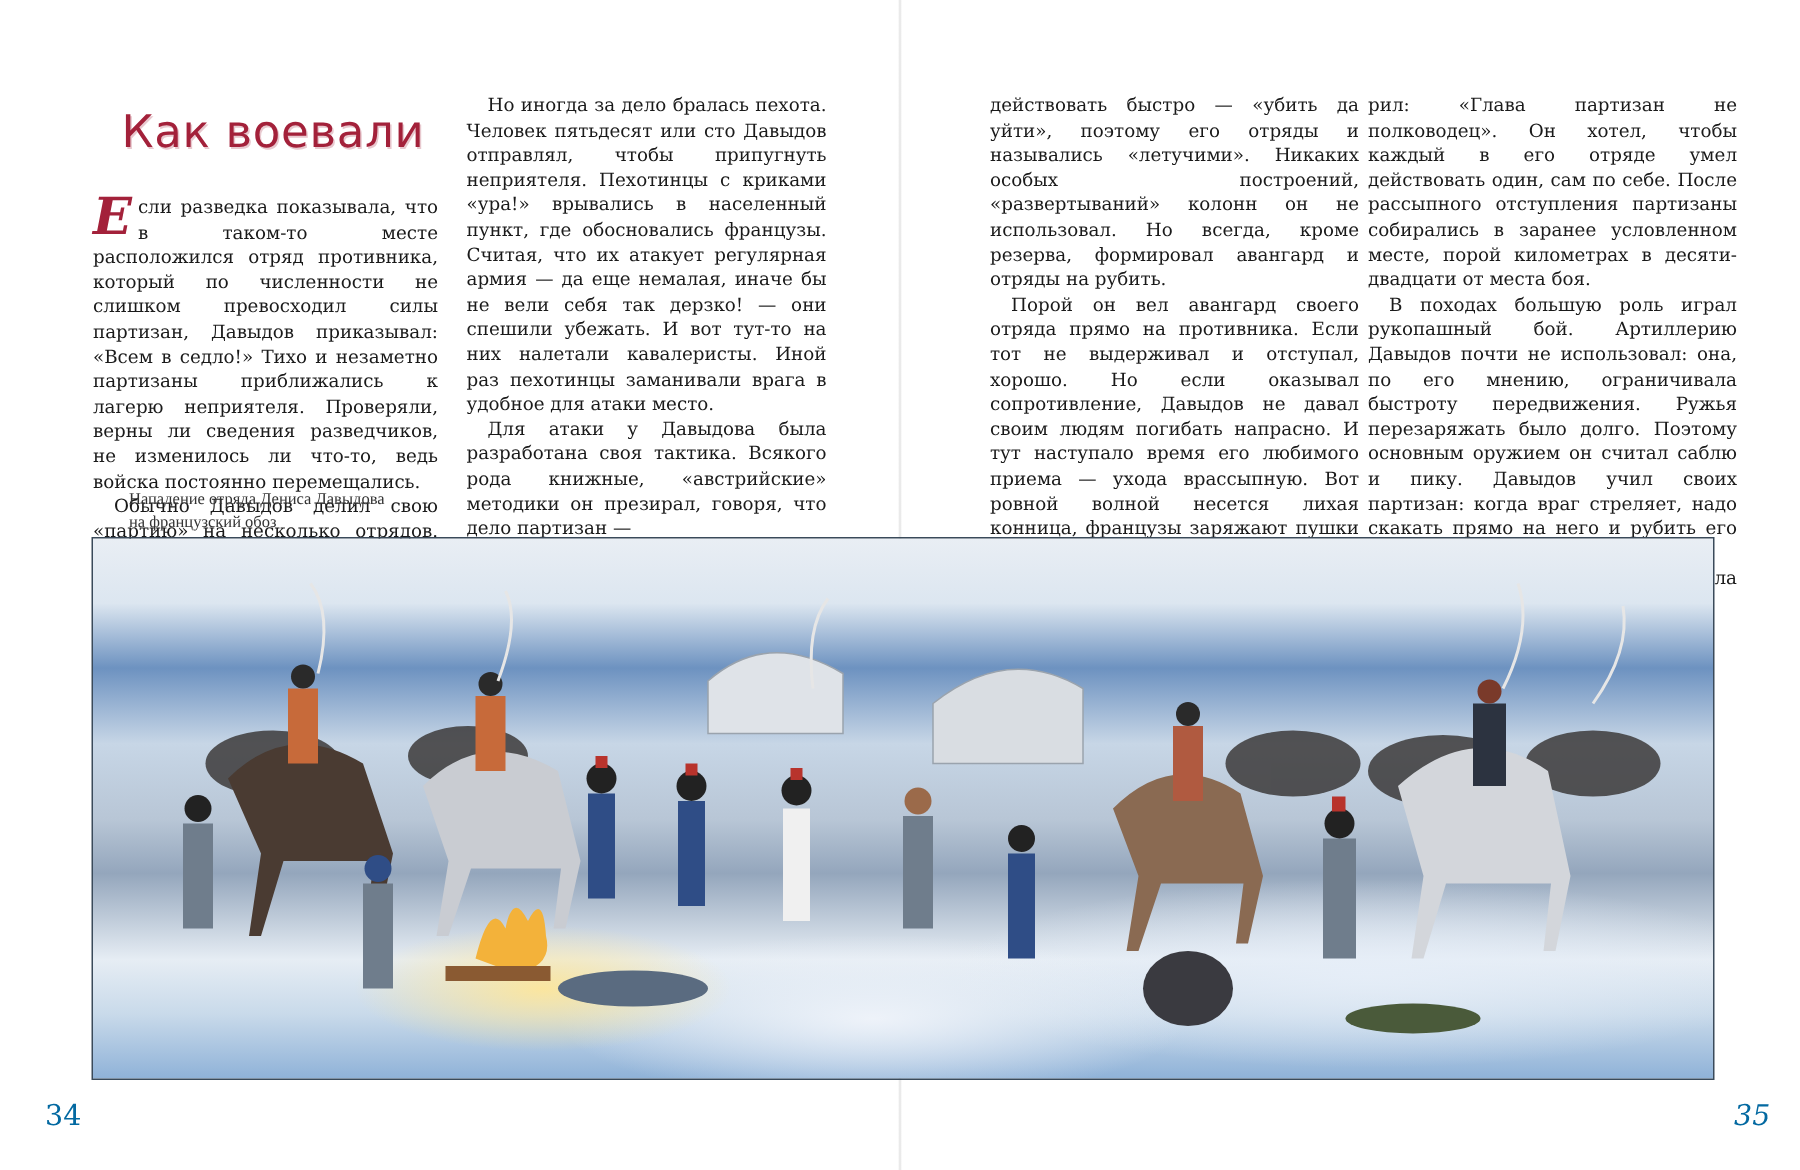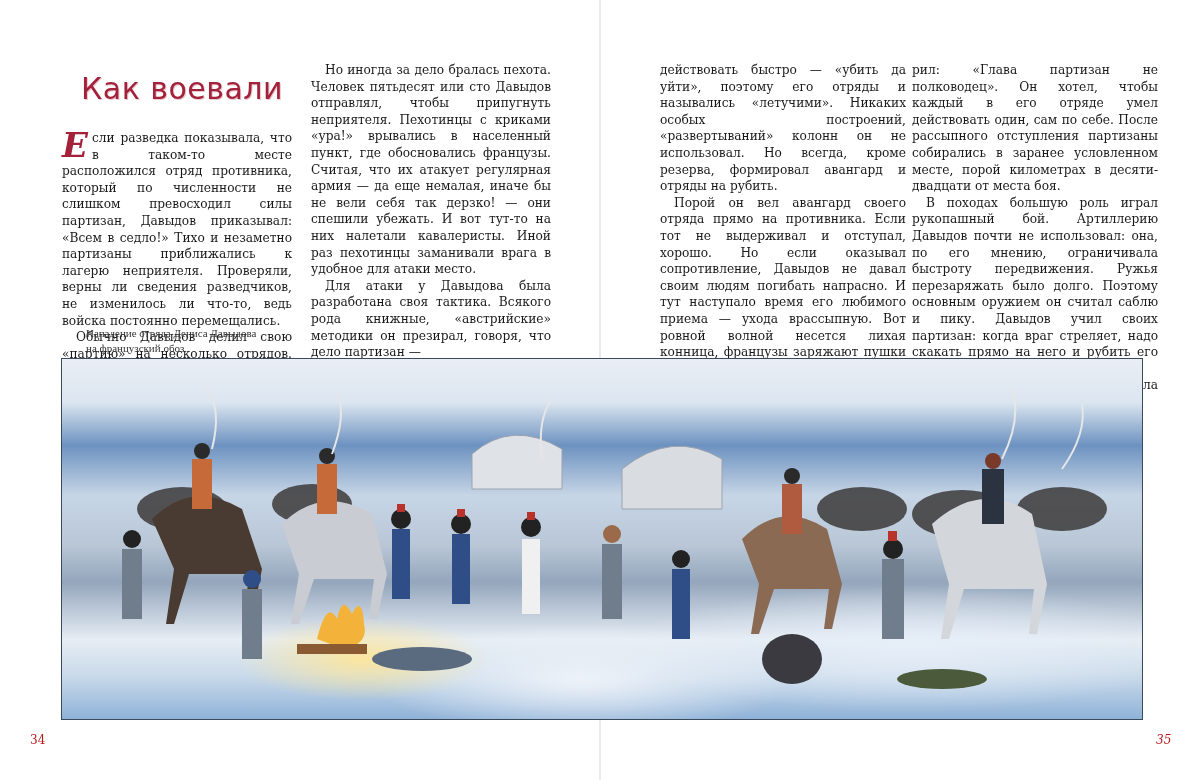--- a/index.html
+++ b/index.html
@@ -17,21 +17,21 @@
   .dropcap { float:left; color:#a3213a; font-family:"DejaVu Serif", serif; font-style:italic; font-size:34px; line-height:30px; margin:0 4px -2px 0; font-weight:bold; }
   .caption { position:absolute; left:62px; top:326px; width:240px; font-family:Liberation Serif, serif; font-size:11px; line-height:15px; color:#333;margin-left:24px; }
   .illustration { position:absolute; left:61px; top:358px; width:1080px; height:360px; border:1px solid #3a4a5a; overflow:hidden;
     background:
       radial-gradient(ellipse 180px 60px at 300px 300px, rgba(255,230,150,0.9), rgba(255,200,90,0.0) 70%),
       radial-gradient(ellipse 300px 80px at 520px 320px, rgba(240,244,250,0.95), rgba(240,244,250,0) 70%),
       radial-gradient(ellipse 400px 90px at 850px 290px, rgba(230,238,248,0.9), rgba(230,238,248,0) 70%),
       linear-gradient(to bottom, #e9eef4 0%, #dce6f0 12%, #6d92c0 24%, #c7d6e6 38%, #b8c6d6 52%, #94a6bc 62%, #e6edf4 78%, #c9daea 88%, #8fb2d8 100%);
   }
   .illustration .art { position:absolute; inset:0; }
-  .page-num { position:absolute; top:733px; font-size:12px; color:#b91c1c; }
+  .page-num { position:absolute; top:733px; font-size:19px; color:#0369a1; }
   .pn-left { left:30px; }
   .pn-right { left:1156px;font-style:italic; }
 </style>
 </head>
 <body>
 
 <div class="spread">
   <div class="gutter"></div>
 
   <h1 class="title">

